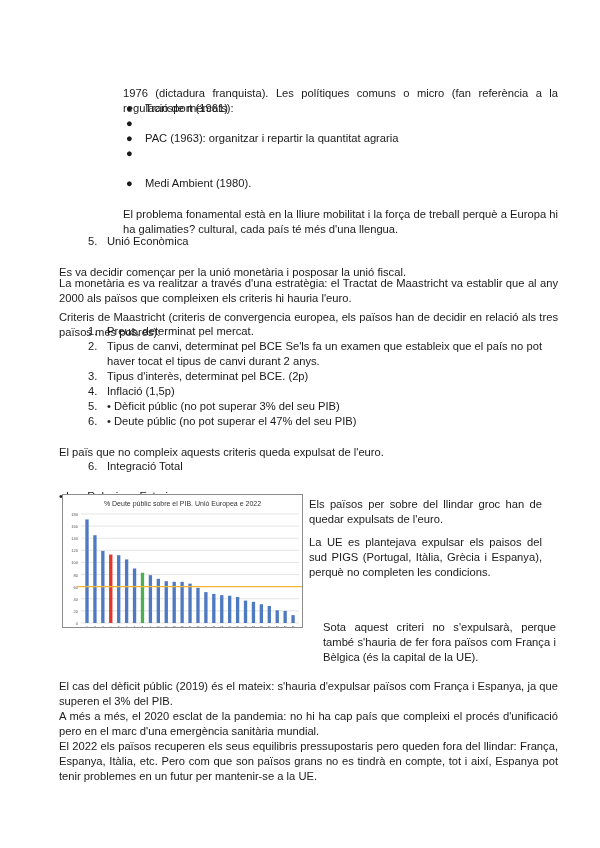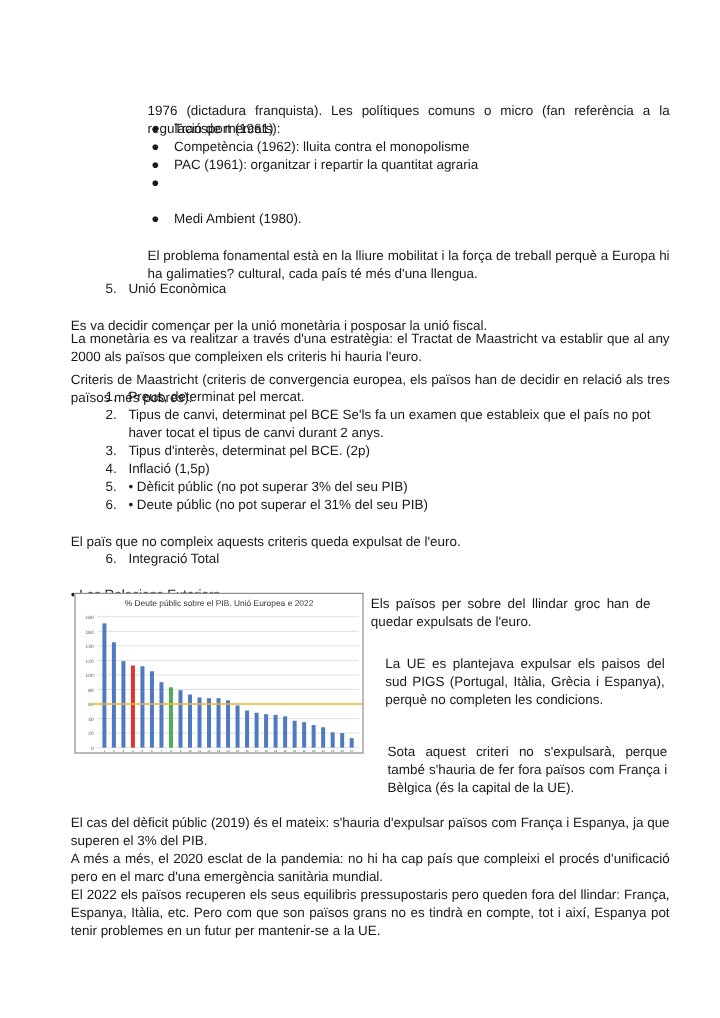--- a/index.html
+++ b/index.html
@@ -20,25 +20,24 @@
 
 <p class="p just" style="left:107px; top:70px; width:435px;">1976 (dictadura franquista). Les polítiques comuns o micro (fan referència a la regulació de mercats):</p>
 
 <div>
   <div class="li" style="left:145px; top:101px; width:397px;">
     <span class="bullet">●</span>
     <span>Transport (1961)</span>
   </div>
   <div class="li" style="left:145px; top:116px; width:397px;">
     <span class="bullet">●</span>
-    <span>Competència (1962): lluita contra el monopolisme</span>
   </div>
   <div class="li" style="left:145px; top:131px; width:397px;">
     <span class="bullet">●</span>
-    <span>PAC (1961): organitzar i repartir la quantitat agraria</span>
+    <span>PAC (1963): organitzar i repartir la quantitat agraria</span>
   </div>
   <div class="li just" style="left:145px; top:146px; width:397px;">
     <span class="bullet">●</span>
   </div>
   <div class="li" style="left:145px; top:176px; width:397px;">
     <span class="bullet">●</span>
     <span>Medi Ambient (1980).</span>
   </div>
 </div>
 
@@ -68,21 +67,21 @@
   <div class="li" style="left:107px; top:384px; width:435px;">
     <span class="num">4.</span>
     <span>Inflació (1,5p)</span>
   </div>
   <div class="li" style="left:107px; top:399px; width:435px;">
     <span class="num">5.</span>
     <span>• Dèficit públic (no pot superar 3% del seu PIB)</span>
   </div>
   <div class="li" style="left:107px; top:414px; width:435px;">
     <span class="num">6.</span>
-    <span>• Deute públic (no pot superar el 31% del seu PIB)</span>
+    <span>• Deute públic (no pot superar el 47% del seu PIB)</span>
   </div>
 </div>
 <p class="p" style="left:43px; top:429px; width:499px;">El païs que no compleix aquests criteris queda expulsat de l'euro.</p>
 
 <div class="li" style="left:107px; top:459px;">
   <span class="num">6.</span>
   <span>Integració Total</span>
 </div>
 <p class="p" style="left:43px; top:473px;">• Les Relacions Exteriors</p>
 
@@ -161,18 +160,18 @@
       <text x="214.22222222222223" y="131.5" font-size="2.5" text-anchor="middle" fill="#555" font-family="Liberation Sans, sans-serif">25</text>
       <rect x="220.4837037037037" y="115.88888888888889" width="3.328888888888889" height="12.111111111111114" fill="#4f79c0"></rect>
       <text x="222.14814814814815" y="131.5" font-size="2.5" text-anchor="middle" fill="#555" font-family="Liberation Sans, sans-serif">26</text>
       <rect x="228.40962962962962" y="120.12777777777778" width="3.328888888888889" height="7.87222222222222" fill="#4f79c0"></rect>
       <text x="230.07407407407408" y="131.5" font-size="2.5" text-anchor="middle" fill="#555" font-family="Liberation Sans, sans-serif">27</text>
       <line x1="14" x2="239" y1="91.66666666666667" y2="91.66666666666667" stroke="#f5b731" stroke-width="1.4"></line>
     </svg>
 </div>
 
 <p class="right-col just" style="top:497px; margin:0;">Els països per sobre del llindar groc han de quedar expulsats de l'euro.</p>
-<p class="right-col just" style="top:535px; margin:12px;">La UE es plantejava expulsar els paisos del sud PIGS (Portugal, Itàlia, Grècia i Espanya), perquè no completen les condicions.</p>
+<p class="right-col just" style="top:535px; margin:0;">La UE es plantejava expulsar els paisos del sud PIGS (Portugal, Itàlia, Grècia i Espanya), perquè no completen les condicions.</p>
 <p class="right-col just" style="top:606px; margin:14px;">Sota aquest criteri no s'expulsarà, perque també s'hauria de fer fora països com França i Bèlgica (és la capital de la UE).</p>
 
 <p class="p just" style="left:43px; top:663px; width:499px;">El cas del dèficit públic (2019) és el mateix: s'hauria d'expulsar països com França i Espanya, ja que superen el 3% del PIB.</p>
 <p class="p just" style="left:43px; top:693px; width:499px;">A més a més, el 2020 esclat de la pandemia: no hi ha cap país que compleixi el procés d'unificació pero en el marc d'una emergència sanitària mundial.</p>
 <p class="p just" style="left:43px; top:723px; width:499px;">El 2022 els països recuperen els seus equilibris pressupostaris pero queden fora del llindar: França, Espanya, Itàlia, etc. Pero com que son països grans no es tindrà en compte, tot i així, Espanya pot tenir problemes en un futur per mantenir-se a la UE.</p>
 
 </body></html>

